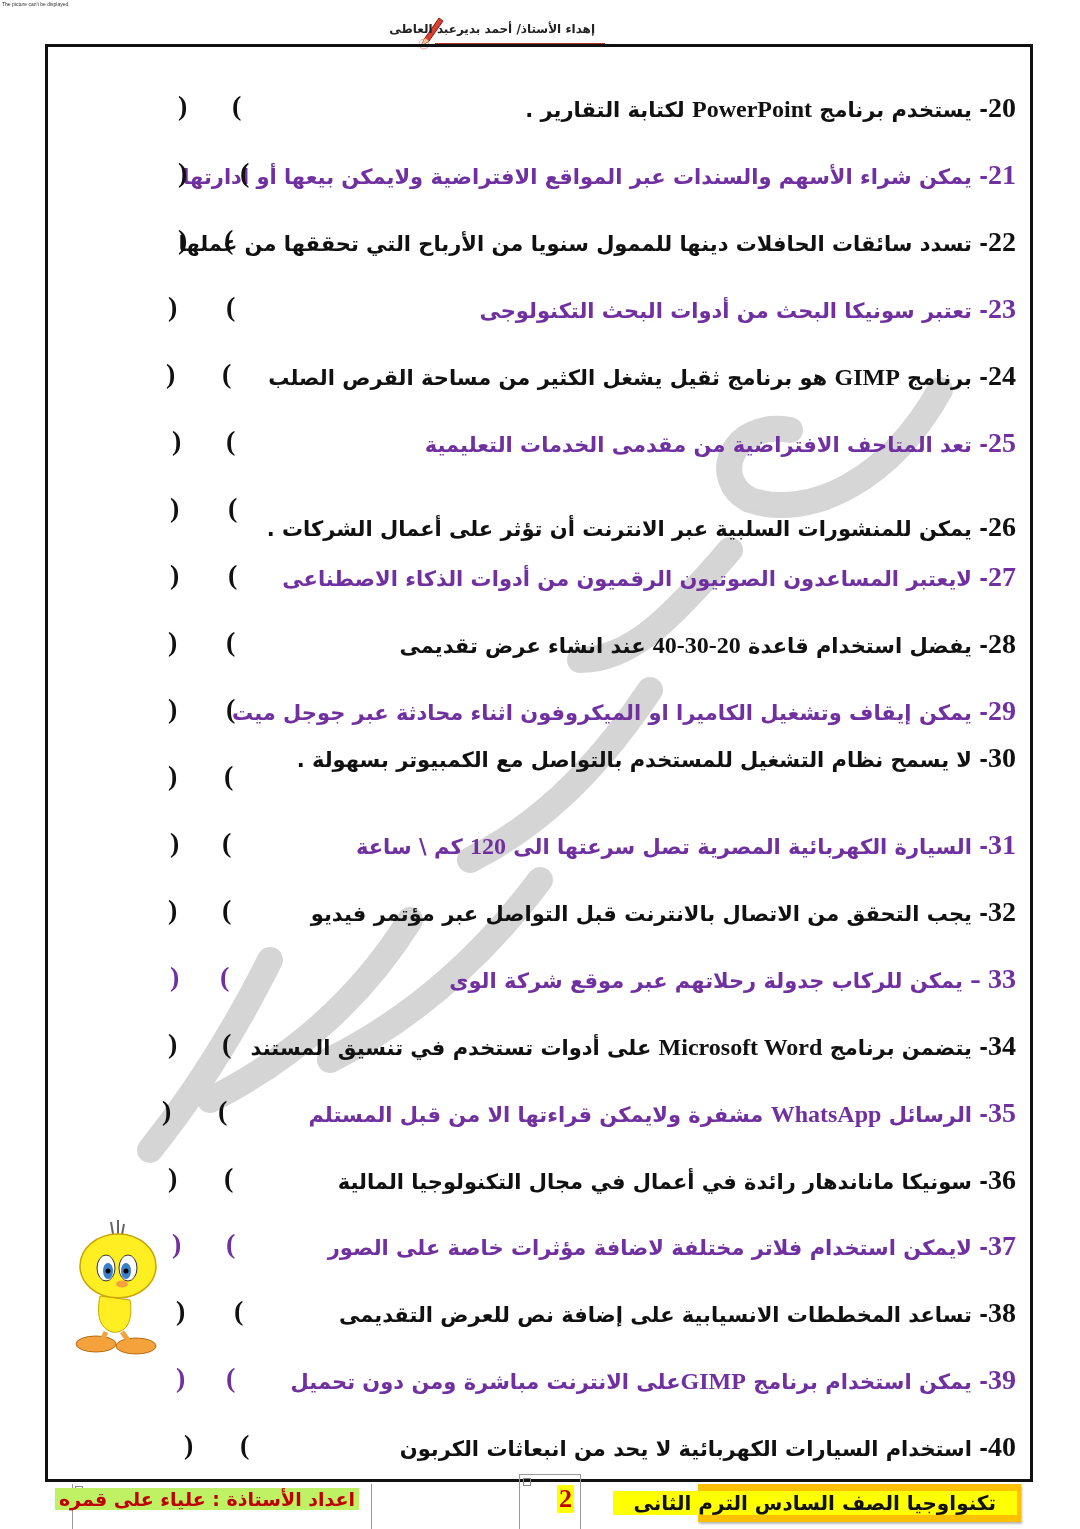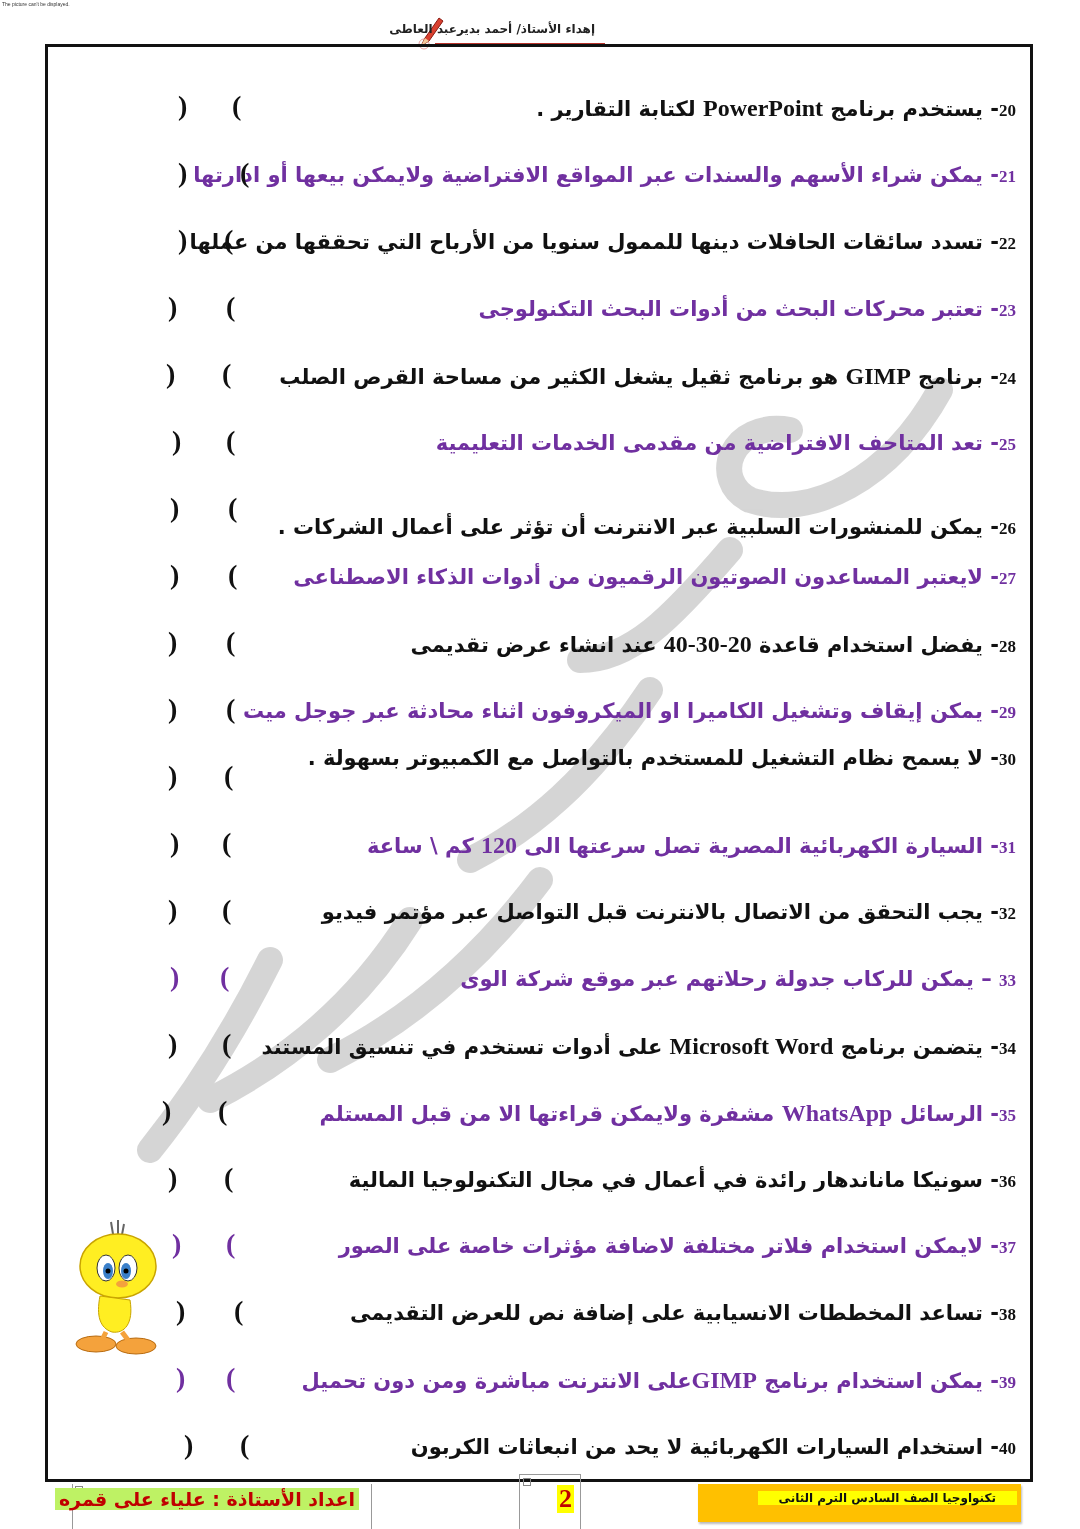--- a/index.html
+++ b/index.html
@@ -8,35 +8,35 @@
   .tiny-note { position:absolute; left:2px; top:1px; font-size:5px; color:#333; font-family:"Liberation Sans", sans-serif; }
   .header-logo { position:absolute; left:405px; top:16px; width:200px; height:32px; }
   .header-logo .hdr-text { position:absolute; right:10px; top:6px; font-size:12px; font-weight:bold; color:#222;
          direction:rtl; font-family:"DejaVu Sans", sans-serif; white-space:nowrap; }
   .header-logo .hdr-line { position:absolute; left:30px; right:0; bottom:2px; height:3px; background:#b8332b; }
   .pencil { position:absolute; left:10px; top:0px; }
   .page-box { position:absolute; left:45px; top:44px; width:988px; height:1438px; border:3px solid #111; box-sizing:border-box; }
   .q-list { position:absolute; left:0; top:0; width:1080px; }
   .q-row { position:absolute; right:64px; height:40px; display:flex; flex-direction:row-reverse; align-items:center; direction:rtl; }
   .q-text { font-family:"DejaVu Sans", sans-serif; font-weight:bold; font-size:21px; direction:rtl; white-space:nowrap; }
-  .q-num { font-family:"Liberation Serif", serif; font-weight:bold; font-size:17px; }
+  .q-num { font-family:"Liberation Serif", serif; font-weight:bold; font-size:28px; }
   .latin { font-family:"Liberation Serif", serif; font-weight:bold; font-size:24px; }
   .q-black { color:#111; }
   .q-purple { color:#7030A0; }
   .paren { position:absolute; font-family:"Liberation Serif", serif; font-weight:bold; font-size:28px; }
   .watermark { position:absolute; left:110px; top:360px; width:860px; height:820px; pointer-events:none; }
   .tweety { position:absolute; left:66px; top:1216px; }
   .footer-left { position:absolute; left:72px; top:1484px; width:298px; height:45px; border-left:1px solid #999; border-right:1px solid #999; }
   .footer-left .label { position:absolute; right:12px; top:4px; background:#bef264; color:#c00000; font-weight:bold;
          font-size:19px; padding:0 4px; direction:rtl; font-family:"DejaVu Sans", sans-serif; white-space:nowrap; }
   .footer-page { position:absolute; left:519px; top:1474px; width:60px; height:55px; border:1px solid #999; border-bottom:none; }
   .footer-page .num { position:absolute; right:6px; top:10px; background:#ffff00; color:#c00000; font-weight:bold; font-size:26px;
          font-family:"Liberation Serif", serif; line-height:28px; padding:0 2px; }
   .footer-right { position:absolute; left:698px; top:1484px; width:323px; height:38px; background:#ffc000; box-shadow:1px 2px 2px #bbb; }
-  .footer-right .label { position:absolute; right:4px; top:7px; background:#ffff00; color:#111; font-weight:bold; font-size:12px;
+  .footer-right .label { position:absolute; right:4px; top:7px; background:#ffff00; color:#111; font-weight:bold; font-size:20px;
          direction:rtl; padding:0 21px; font-family:"DejaVu Sans", sans-serif; white-space:nowrap; }
   .small-box-icon { position:absolute; width:6px; height:6px; border:1px solid #888; }
 </style>
 </head>
 <body>
 
 <div class="tiny-note">The picture can't be displayed.</div>
 
 <div class="header-logo">
   <svg class="pencil" width="30" height="34" viewBox="0 0 30 34">
@@ -71,21 +71,21 @@
       <span class="q-text q-purple"><span class="q-num">21</span><span>- </span><span>يمكن شراء الأسهم والسندات عبر المواقع الافتراضية ولايمكن بيعها أو ادارتها</span></span>
     </div>
     <span class="paren" style="left: 240px; top: 157px; color: rgb(17, 17, 17);">(</span>
     <span class="paren" style="left: 178px; top: 157px; color: rgb(17, 17, 17);">)</span>
     <div class="q-row" style="top: 222px;">
       <span class="q-text q-black"><span class="q-num">22</span><span>- </span><span>تسدد سائقات الحافلات دينها للممول سنويا من الأرباح التي تحققها من عملها</span></span>
     </div>
     <span class="paren" style="left: 224px; top: 224px; color: rgb(17, 17, 17);">(</span>
     <span class="paren" style="left: 178px; top: 224px; color: rgb(17, 17, 17);">)</span>
     <div class="q-row" style="top: 289px;">
-      <span class="q-text q-purple"><span class="q-num">23</span><span>- </span><span>تعتبر محركات البحث من أدوات البحث التكنولوجى</span></span>
+      <span class="q-text q-purple"><span class="q-num">23</span><span>- </span><span>تعتبر سونيكا البحث من أدوات البحث التكنولوجى</span></span>
     </div>
     <span class="paren" style="left: 226px; top: 291px; color: rgb(17, 17, 17);">(</span>
     <span class="paren" style="left: 168px; top: 291px; color: rgb(17, 17, 17);">)</span>
     <div class="q-row" style="top: 356px;">
       <span class="q-text q-black"><span class="q-num">24</span><span>- </span><span>برنامج </span><span class="latin">GIMP</span><span>  هو برنامج ثقيل يشغل الكثير من مساحة القرص الصلب</span></span>
     </div>
     <span class="paren" style="left: 222px; top: 358px; color: rgb(17, 17, 17);">(</span>
     <span class="paren" style="left: 166px; top: 358px; color: rgb(17, 17, 17);">)</span>
     <div class="q-row" style="top: 423px;">
       <span class="q-text q-purple"><span class="q-num">25</span><span>- </span><span>تعد المتاحف الافتراضية من مقدمى الخدمات التعليمية</span></span>

